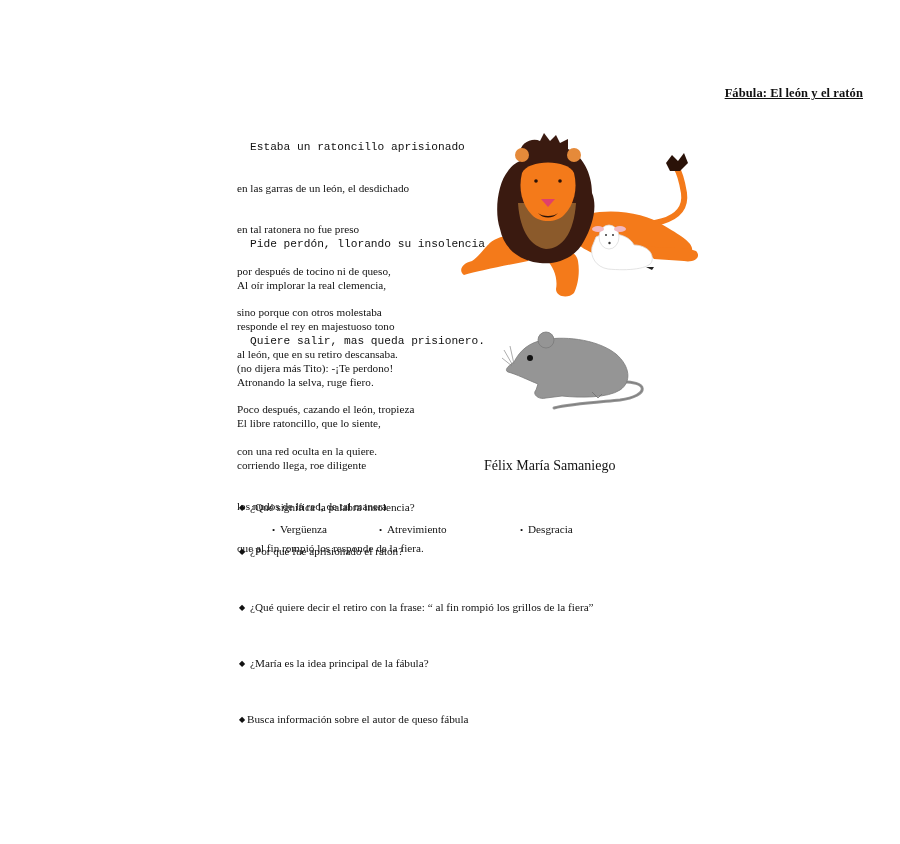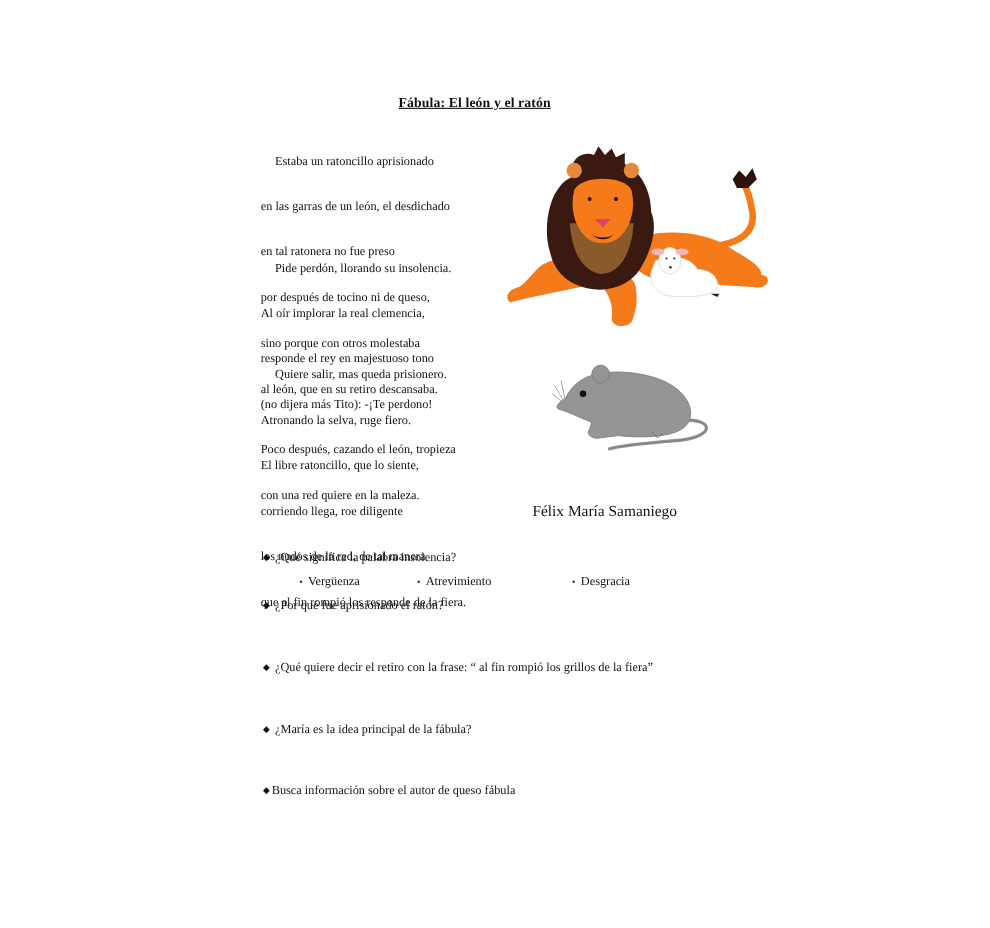--- a/index.html
+++ b/index.html
@@ -17,35 +17,36 @@
   }
   .page {
     position: absolute;
     left: 0; top: 0;
     width: 900px; height: 844px;
   }
   .title {
     position: absolute;
     left: 0; width: 863px;
     top: 86px;
-    text-align: center;
+    text-align: right;
     font-weight: bold;
     font-size: 12.5px;
     text-decoration: underline;
     letter-spacing: 0.1px;
   }
   .stanza {
     position: absolute;
     left: 237px;
     font-size: 11.2px;
     line-height: 13.8px;
     white-space: pre;
   }
   .stanza .line.indent {
     padding-left: 13px;
+    font-family: Liberation Mono, monospace;
   }
   .line { display: block; }
   #stanza-1 { top: 113px; }
   #stanza-2 { top: 210px; }
   #stanza-3 { top: 307px; }
   #stanza-4 { top: 403px; }
   .author {
     position: absolute;
     left: 484px;
     top: 458px;
@@ -106,21 +107,21 @@
     <span class="line">sino porque con otros molestaba</span>
     <span class="line">al león, que en su retiro descansaba.</span>
   </div>
 
   <div class="stanza" id="stanza-2">
     <span class="line indent">Pide perdón, llorando su insolencia.</span>
     <span class="line">Al oír implorar la real clemencia,</span>
     <span class="line">responde el rey en majestuoso tono</span>
     <span class="line">(no dijera más Tito): -¡Te perdono!</span>
     <span class="line">Poco después, cazando el león, tropieza</span>
-    <span class="line">con una red quiere en la maleza.</span>
+    <span class="line">con una red oculta en la quiere.</span>
   </div>
 
   <div class="stanza" id="stanza-3">
     <span class="line indent">Quiere salir, mas queda prisionero.</span>
     <span class="line">Atronando la selva, ruge fiero.</span>
     <span class="line">El libre ratoncillo, que lo siente,</span>
     <span class="line">corriendo llega, roe diligente</span>
     <span class="line">los nudos de la red, de tal manera</span>
     <span class="line">que al fin rompió los responde de la fiera.</span>
   </div>

